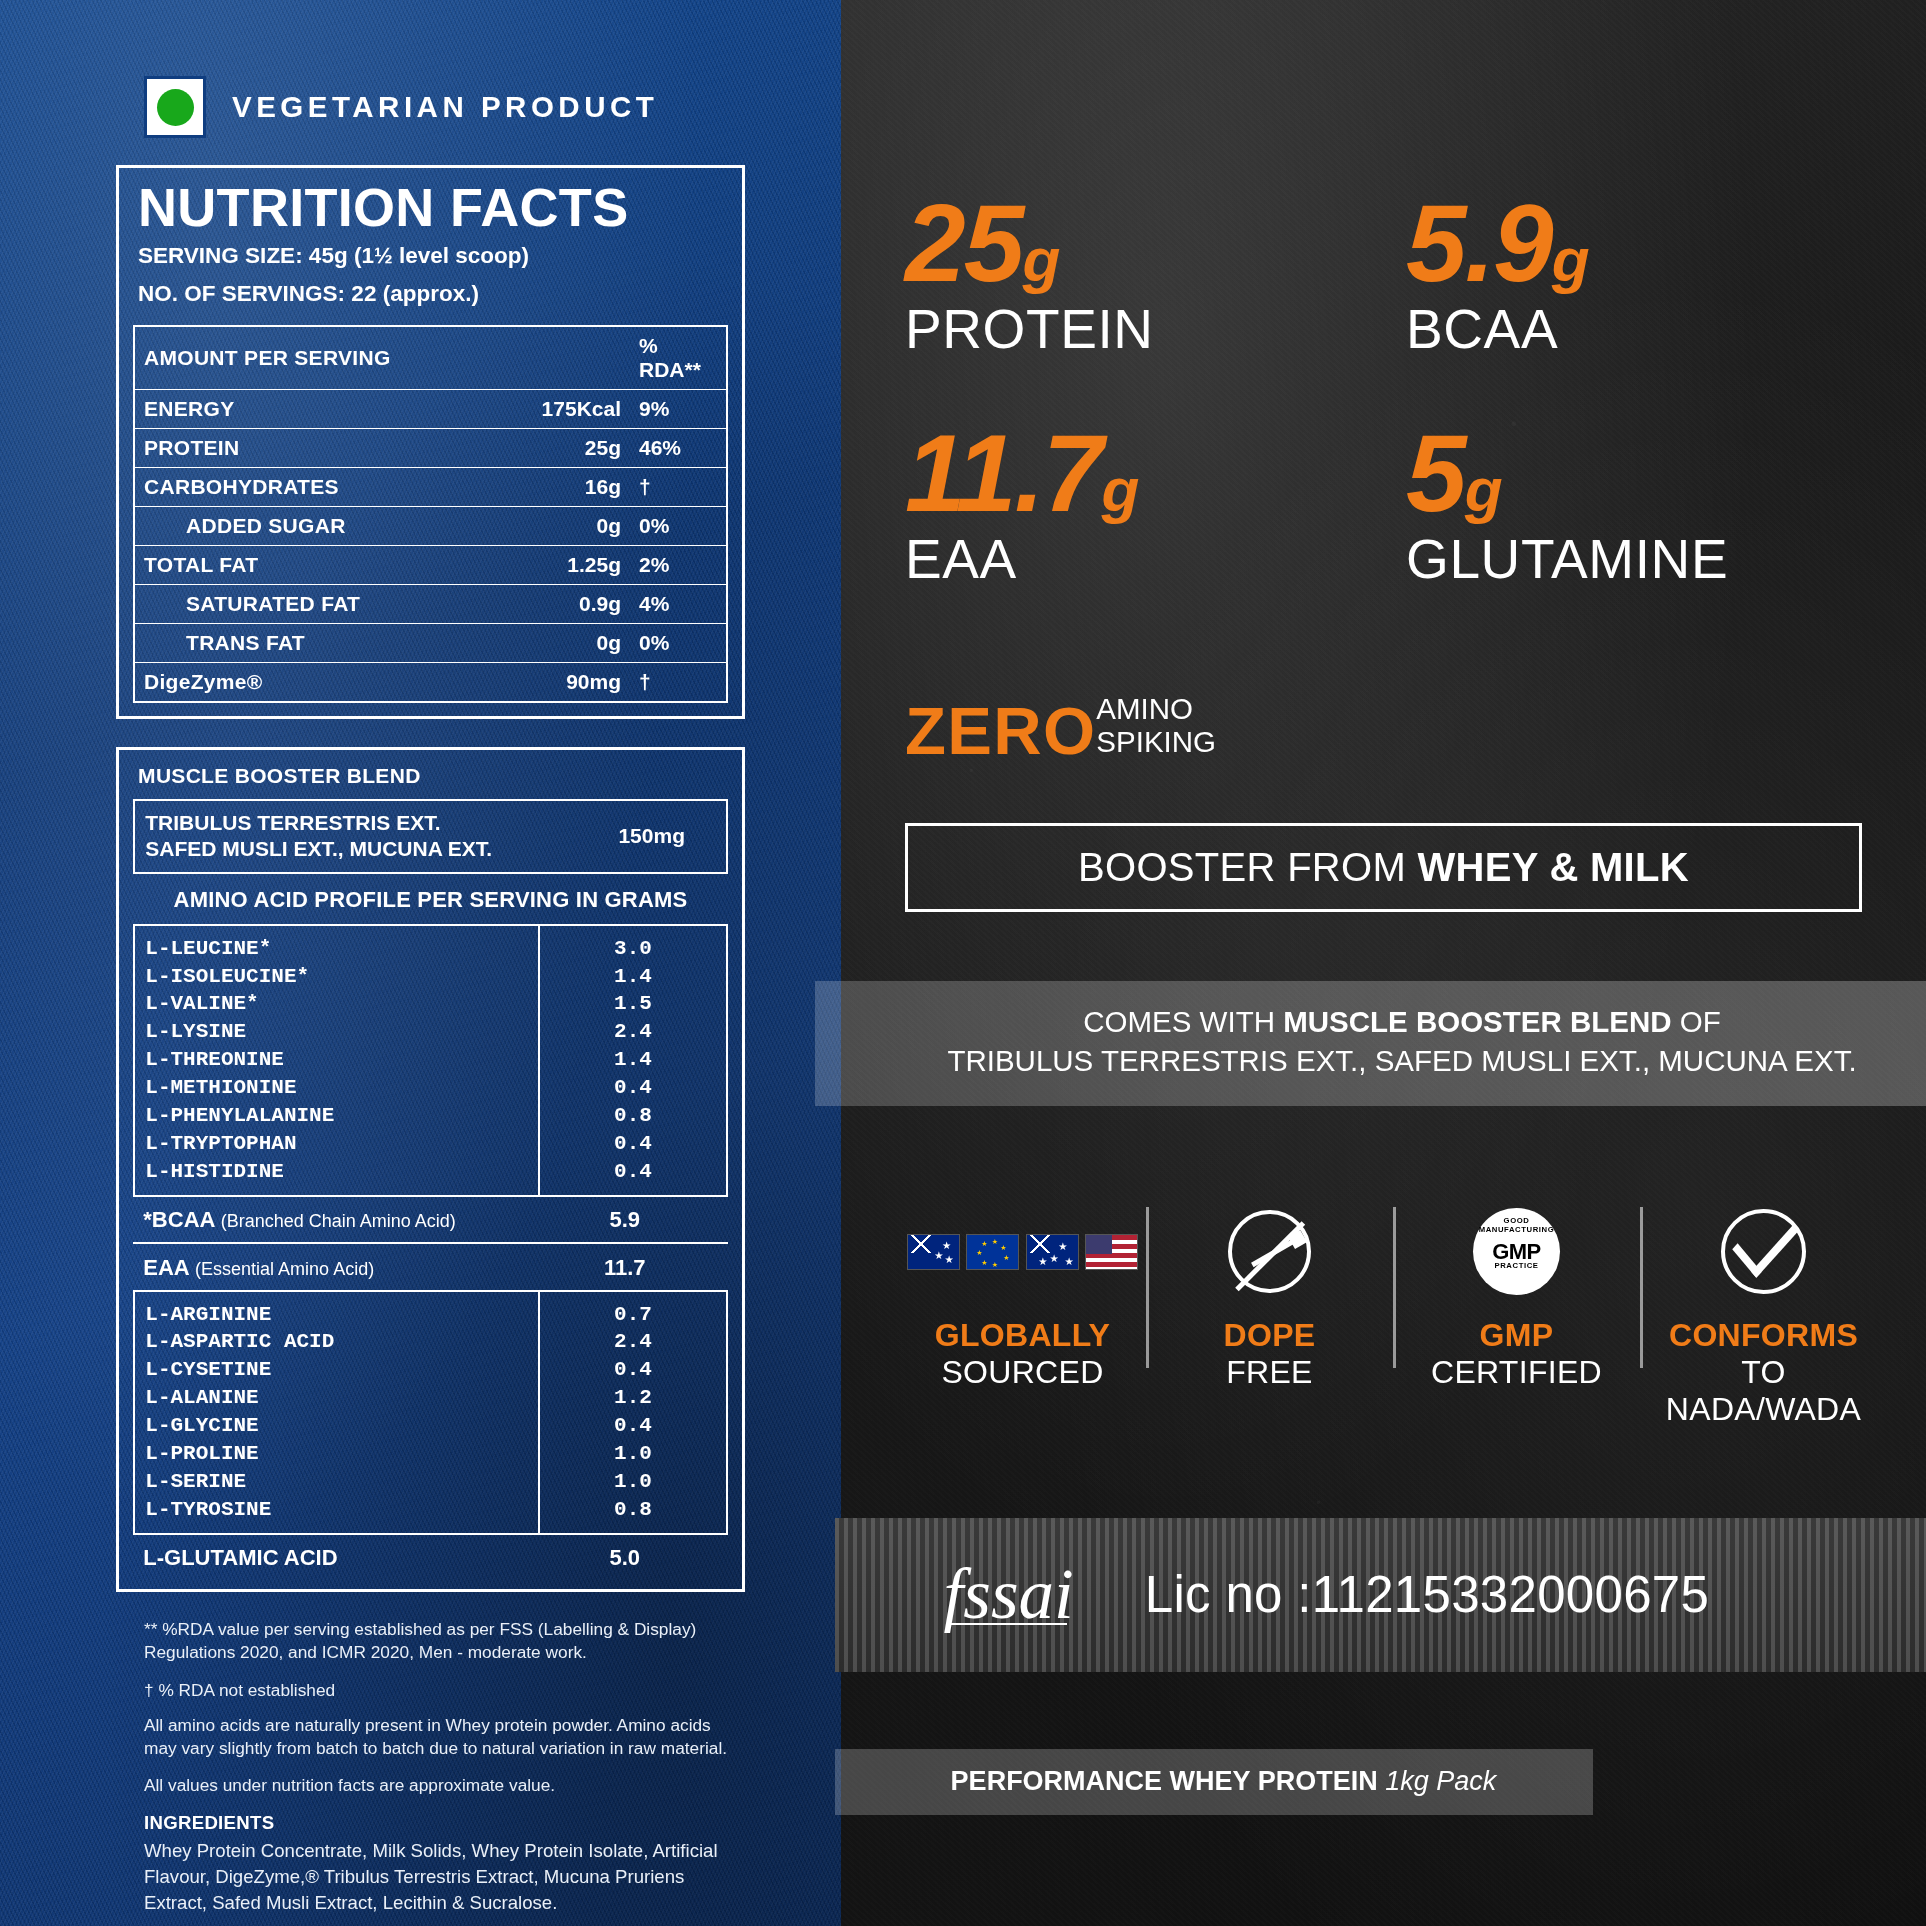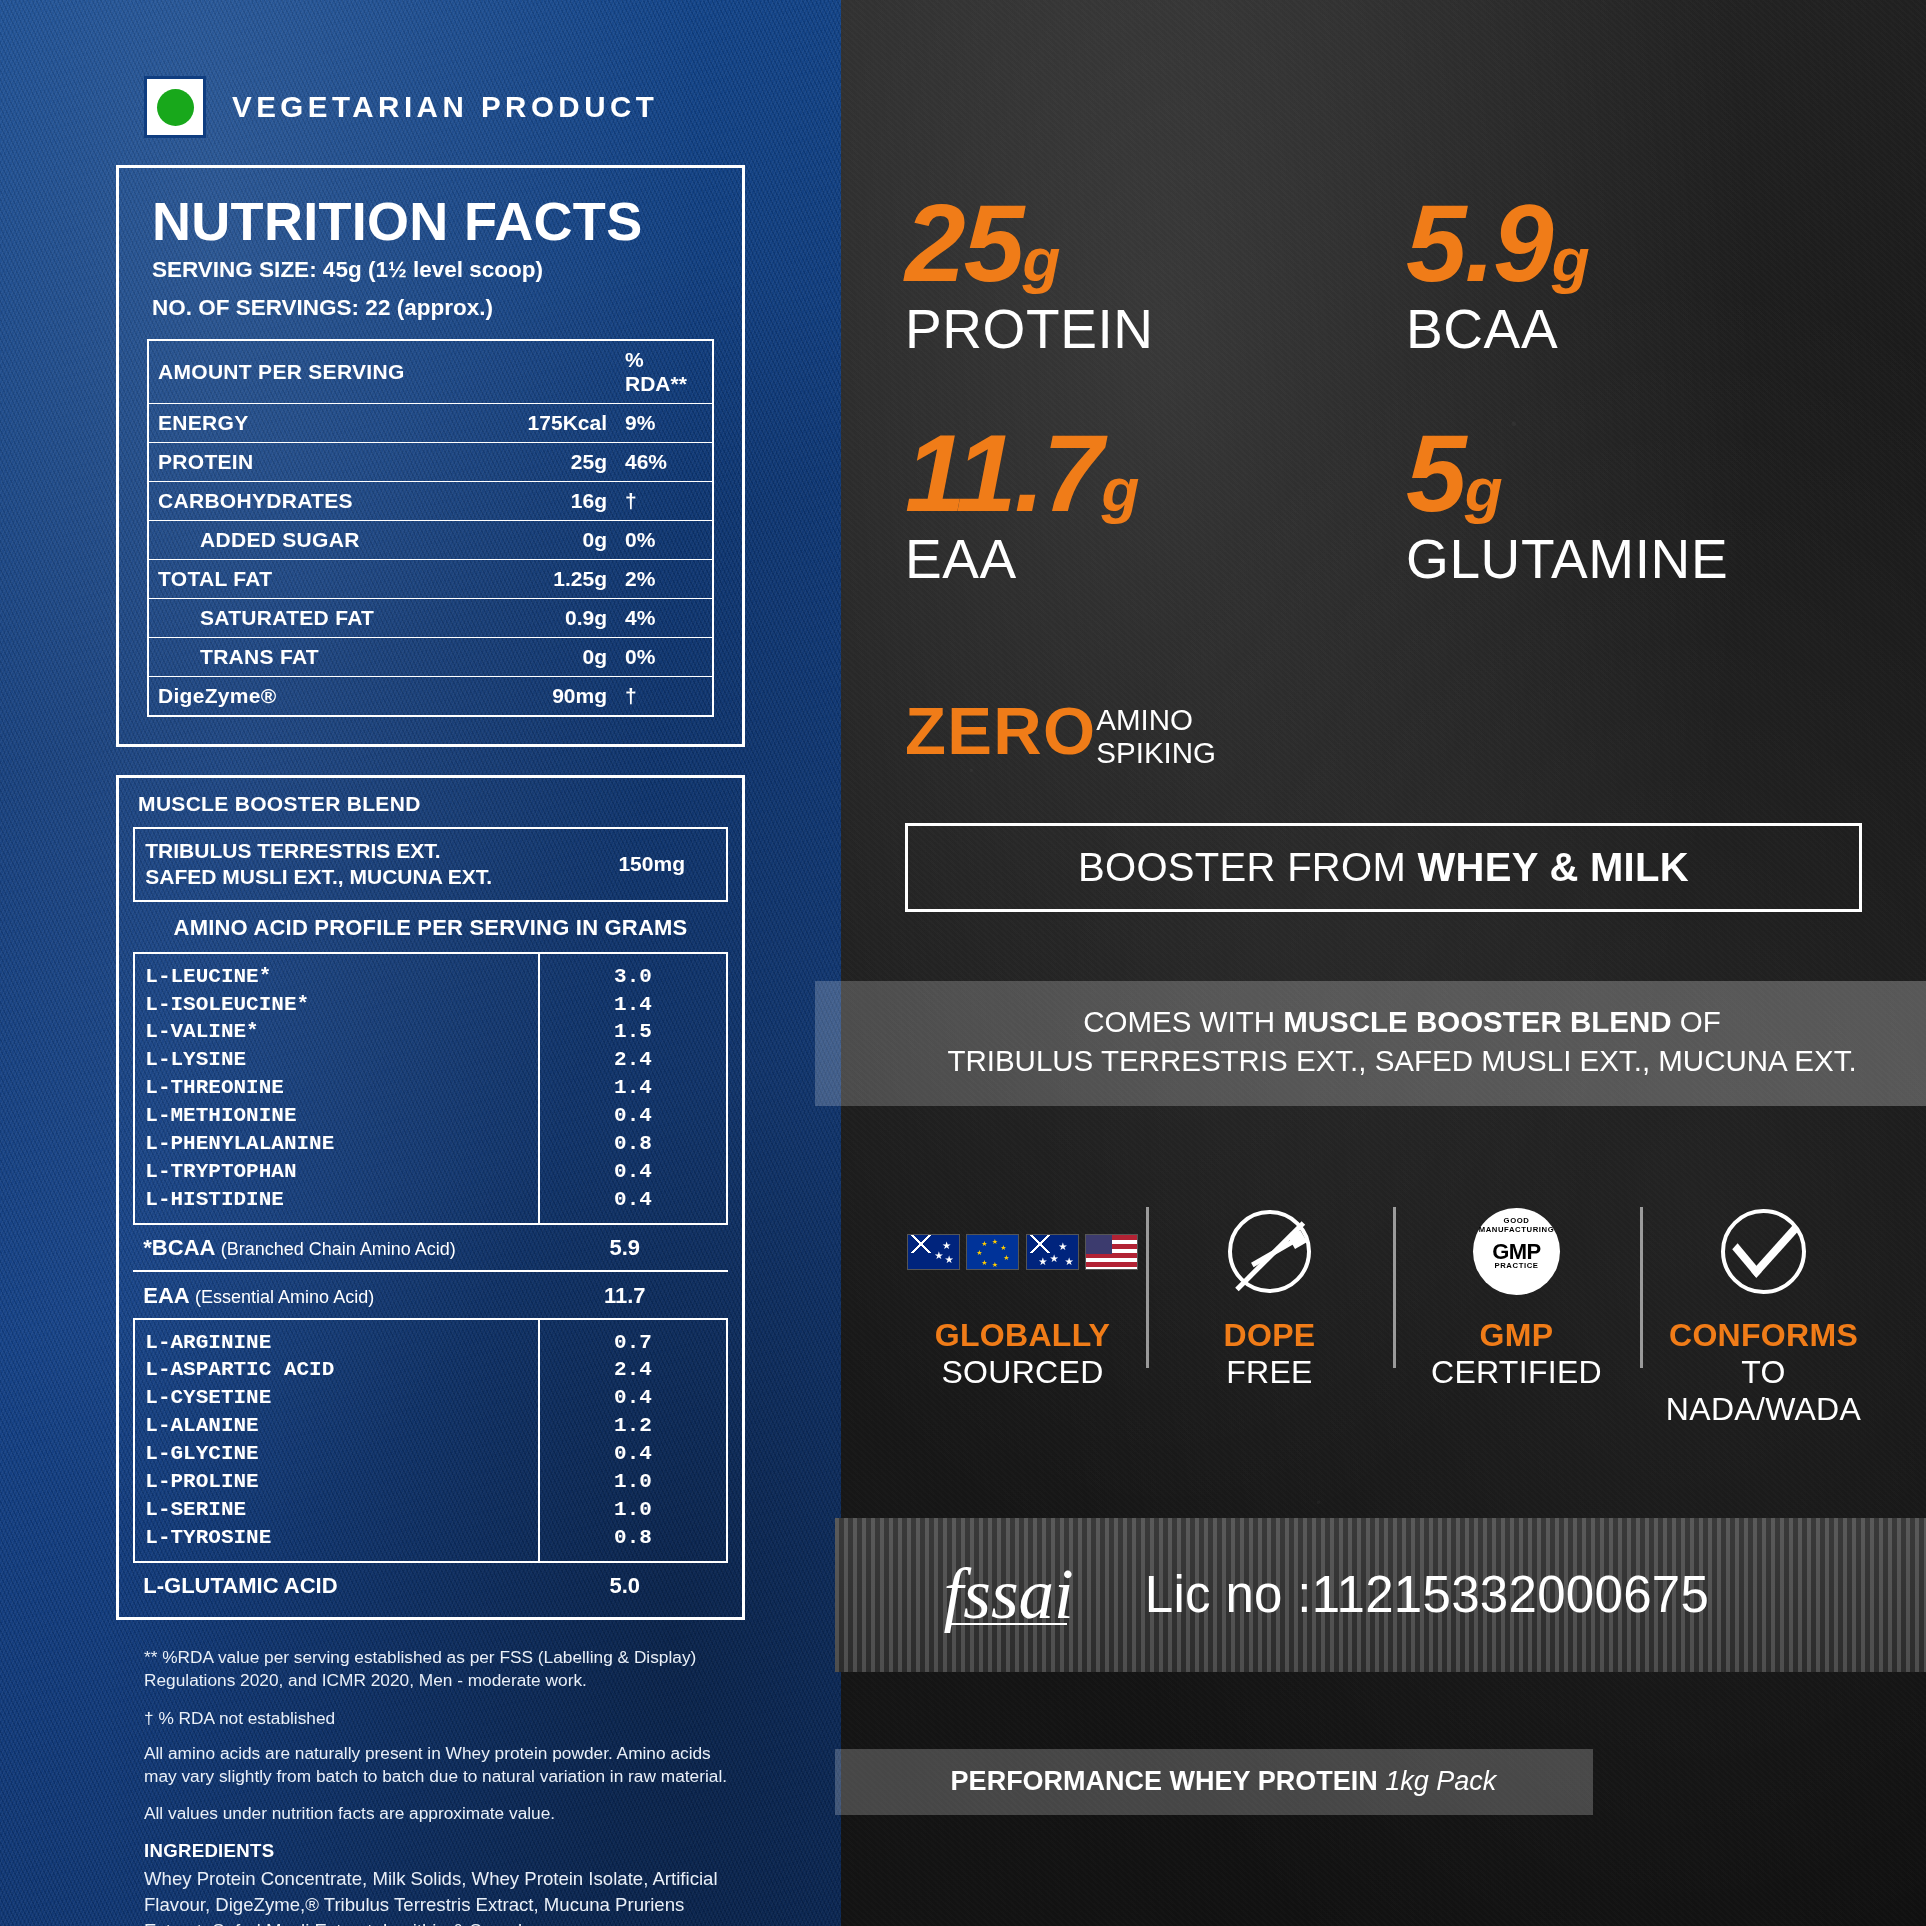--- a/index.html
+++ b/index.html
@@ -37,21 +37,21 @@
   .veg-box {
     width:62px; height:62px; background:#fff; border:3.2px solid #0f3d80;
     display:flex; align-items:center; justify-content:center;
   }
   .veg-dot { width:37px; height:37px; border-radius:50%; background:#18a81b; }
   .veg-text { color:#fff; font-size:29.5px; font-weight:700; letter-spacing:4.5px; }
 
   
   .nf-frame {
     border:3.2px solid #fff;
-    padding:14px;
+    padding:0;
   }
   .nf-head { padding:11.6px 19px 6.4px 19px; }
   .nf-title { color:#fff; font-size:54px; font-weight:700; letter-spacing:0.3px; line-height:1; }
   .nf-sub { color:#fff; font-size:22.5px; font-weight:700; margin-top:7.7px; line-height:1.35; }
 
   .nf-inner {
     margin:9px 14px 13px 14px;
     border:2.6px solid #fff;
     padding:0;
   }
@@ -120,21 +120,21 @@
 
   .stats { display:flex; flex-wrap:wrap; padding:193px 0 0 64px; }
   .stat { width:501px; margin-bottom:62px; }
   .stat-num {
     color:#f07c18; font-size:109px; font-weight:700; font-style:italic;
     line-height:0.92; letter-spacing:-1.9px;
   }
   .stat-num .u { font-size:62px; }
   .stat-lbl { color:#fff; font-size:55px; font-weight:400; letter-spacing:0.6px; margin-top:3.9px; }
 
-  .zero-row { display:flex; align-items:flex-end; padding:39px 0 0 64px; }
+  .zero-row { display:flex; align-items:flex-start; padding:39px 0 0 64px; }
   .zero-word { color:#f07c18; font-size:67px; font-weight:700; letter-spacing:1.3px; }
   .zero-sub { color:#fff; font-size:29.5px; font-weight:400; line-height:1.12; }
 
   .whey-box {
     margin:54px 64px 0 64px; border:3.2px solid #fff; padding:19px 0;
     text-align:center; color:#fff; font-size:40px; font-weight:400; letter-spacing:0.3px;
   }
   .whey-box b { font-weight:700; }
 
   .booster-bar {

